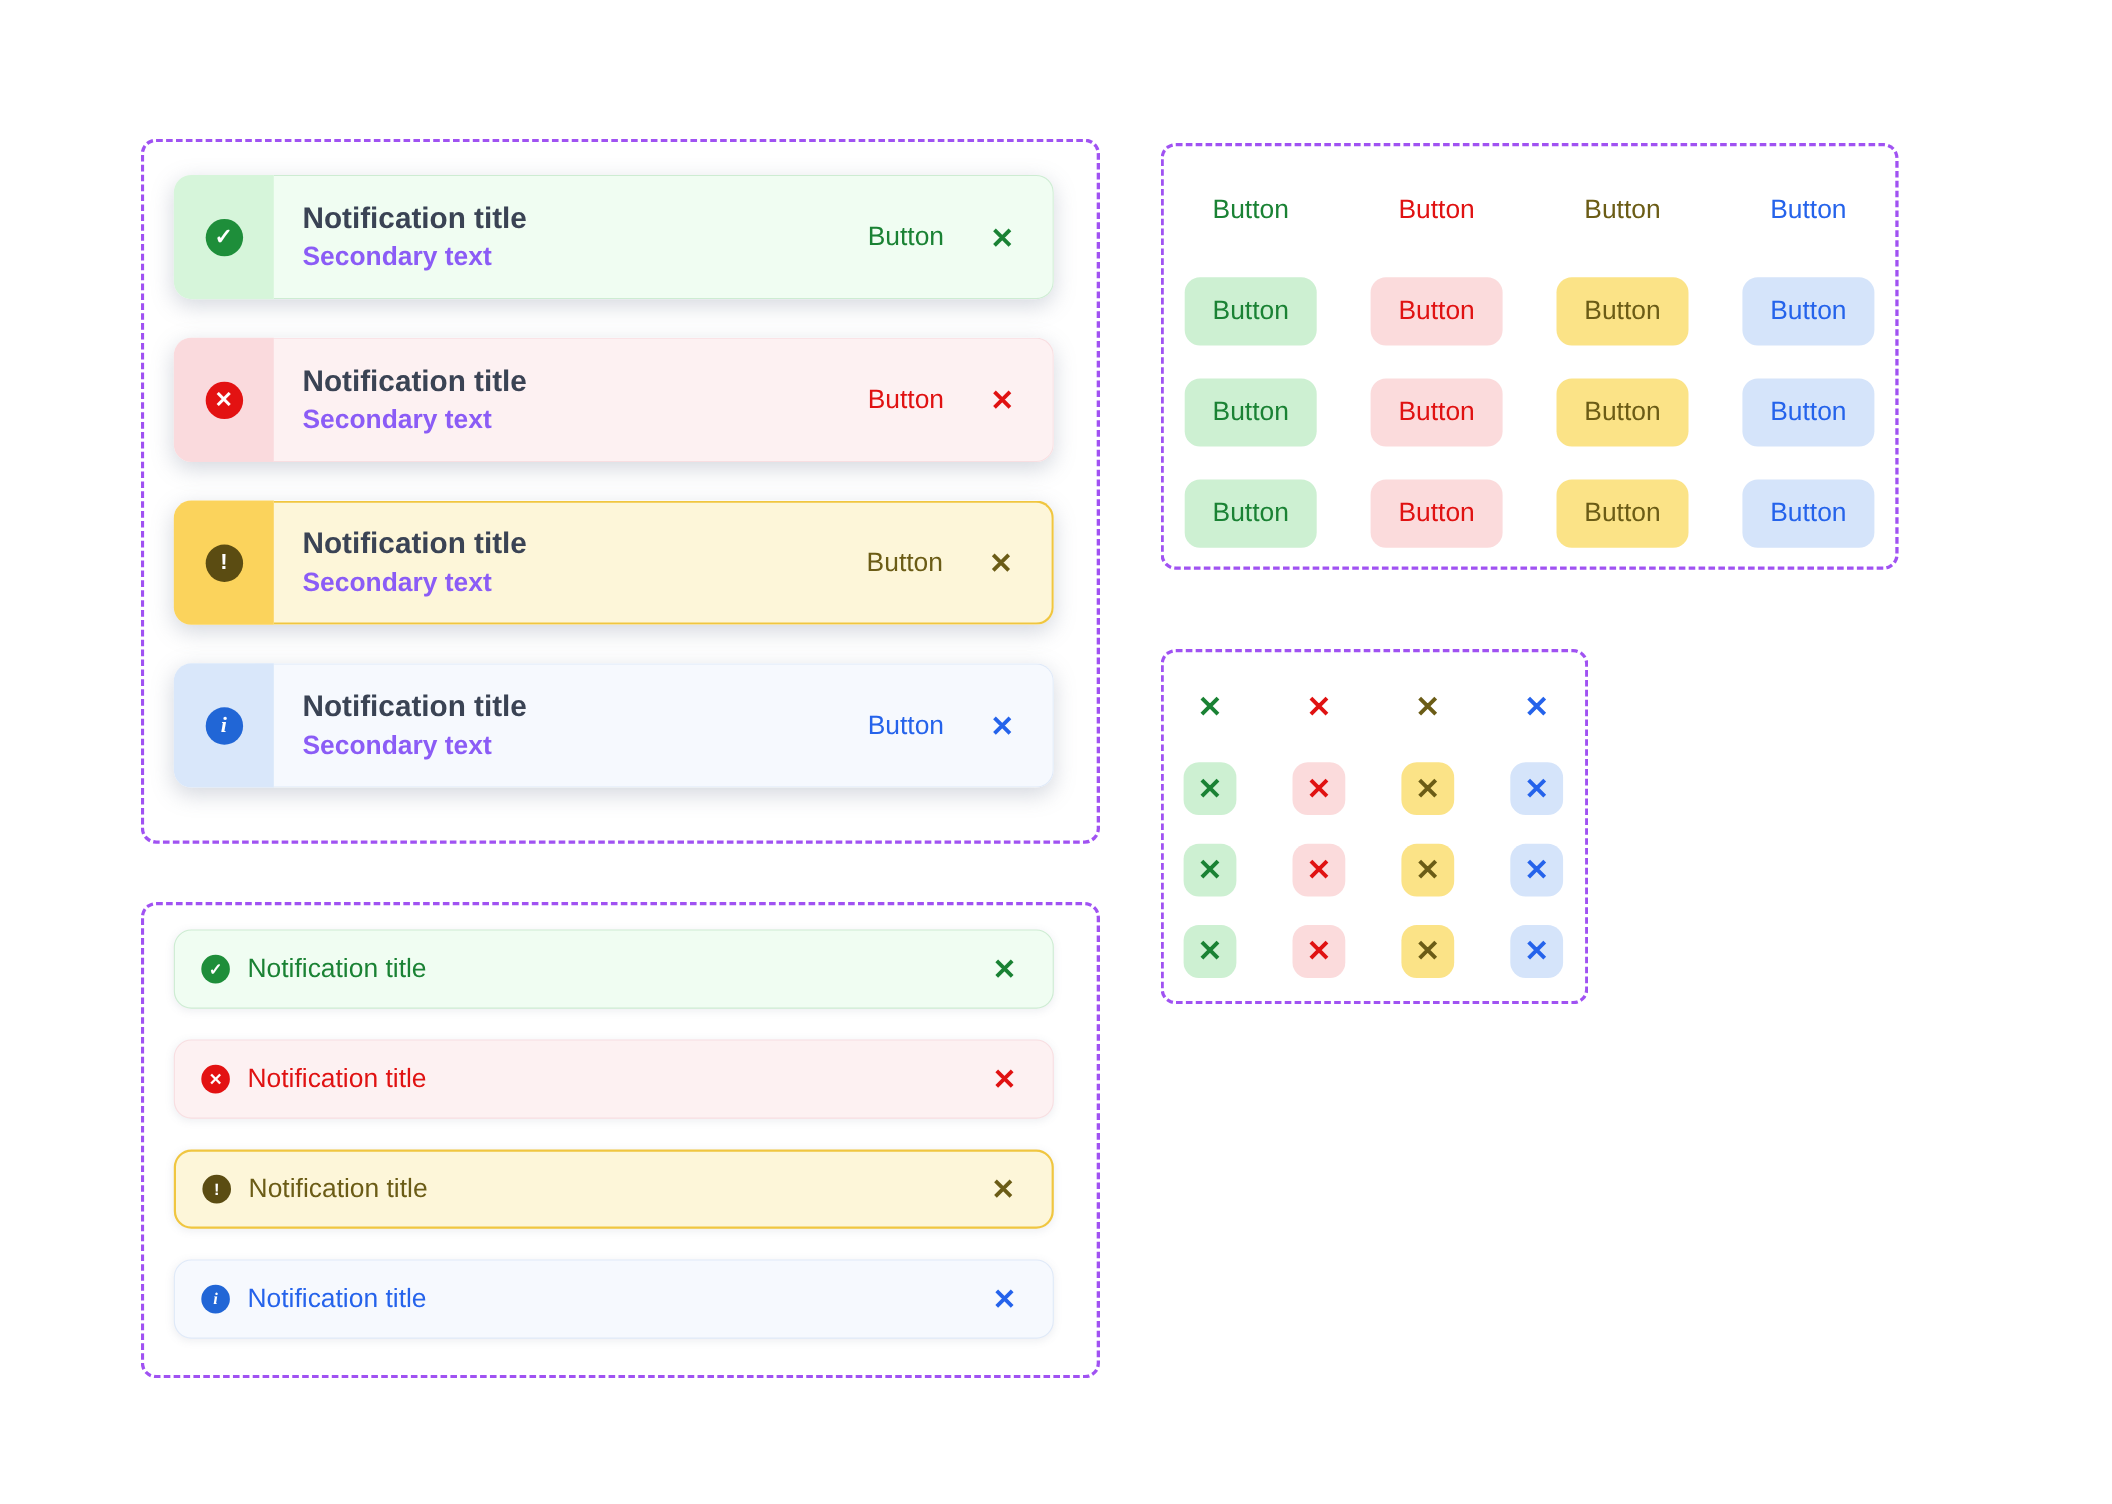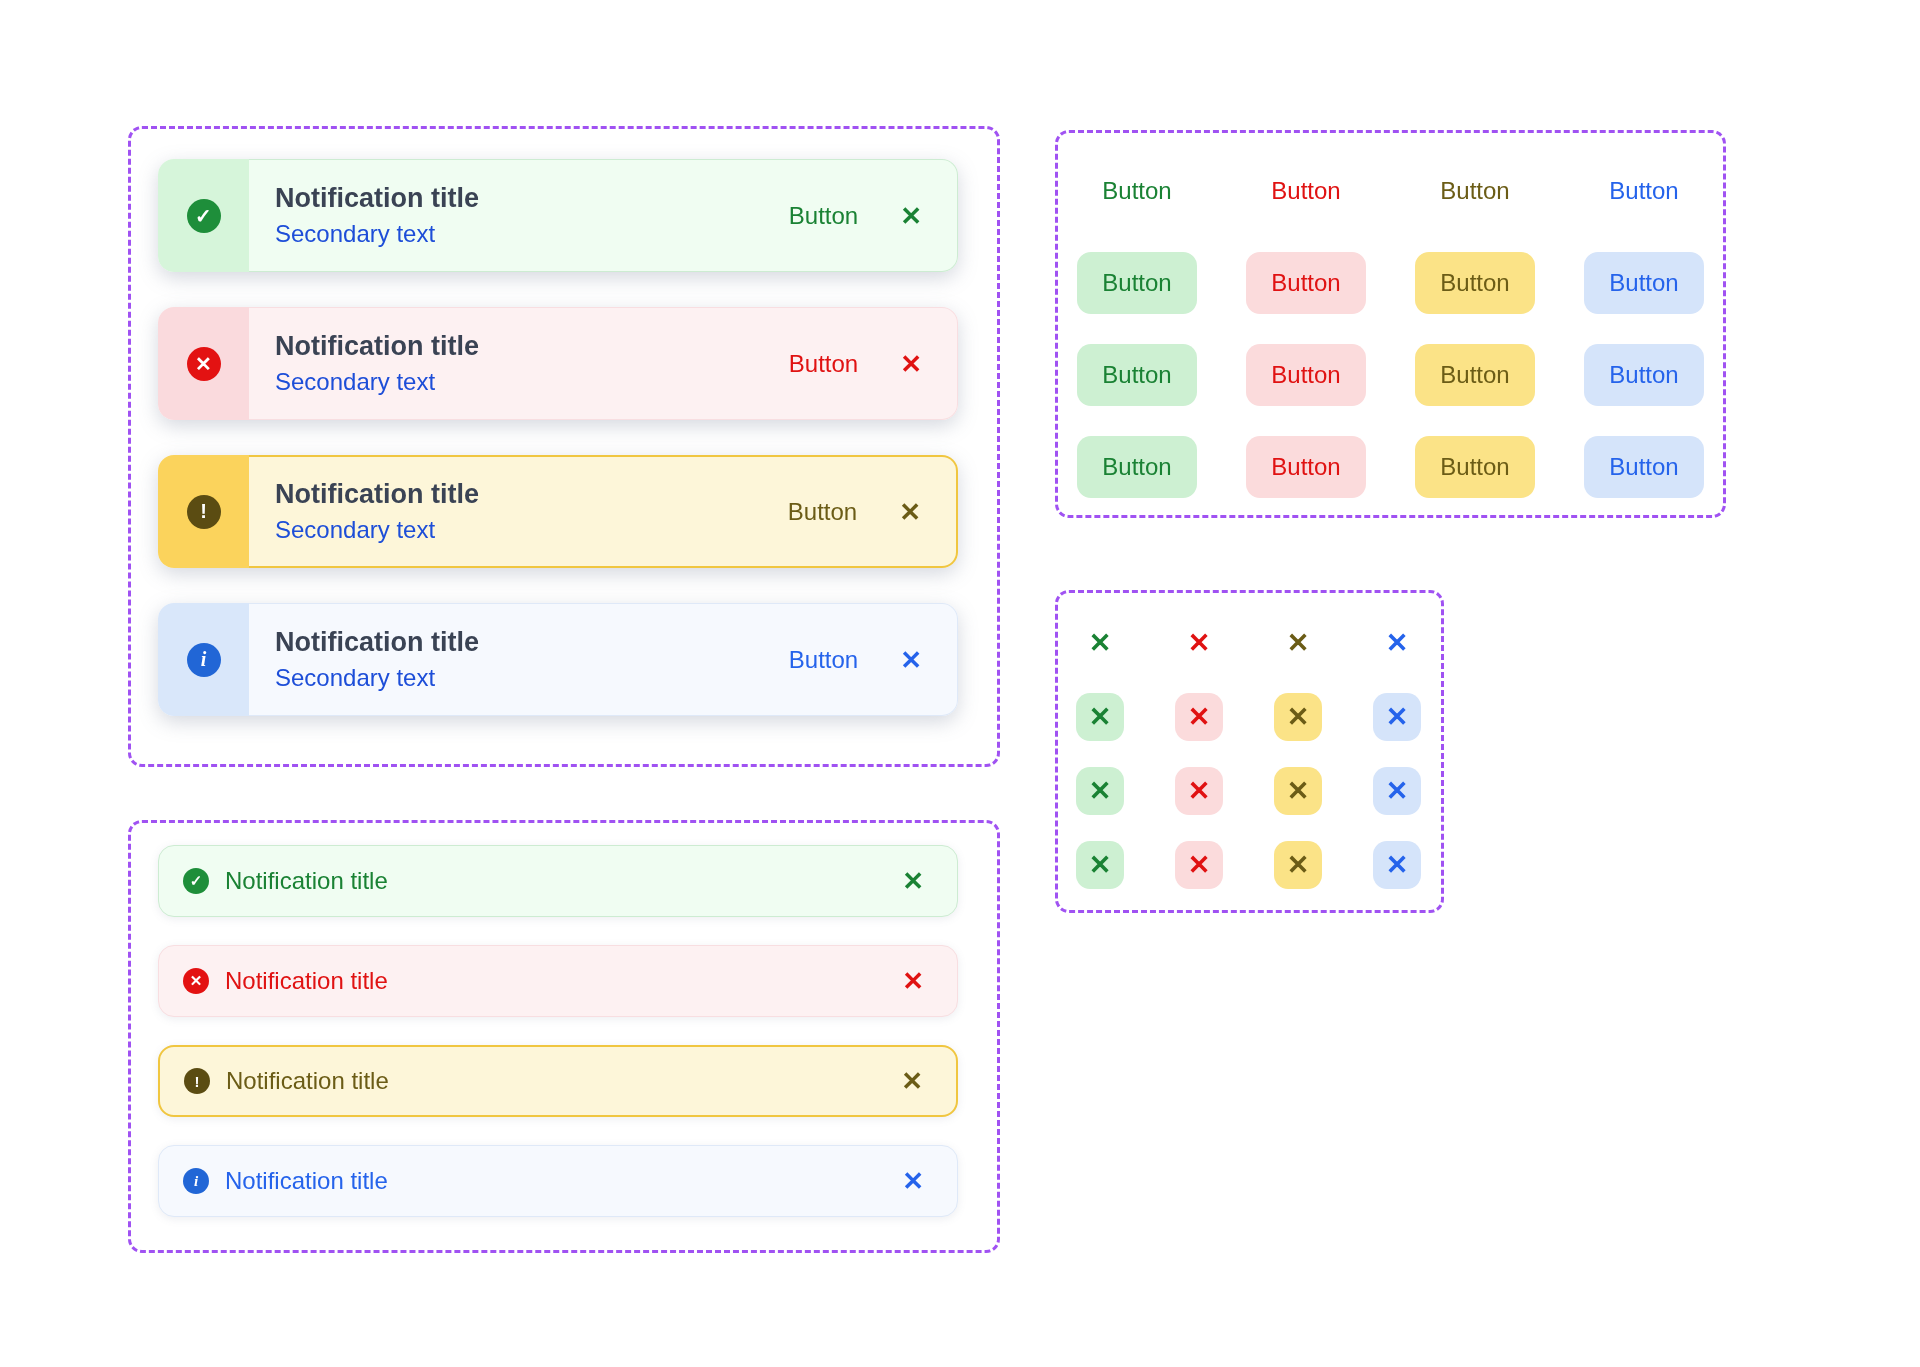--- a/index.html
+++ b/index.html
@@ -35,21 +35,21 @@
   .circle-icon.sm{width:26px;height:26px;font-size:15px;font-weight:700;}
   .glyph-info-i{font-family:"Liberation Serif", serif;font-style:italic;font-weight:700;}
   .toast-body{
     flex:1;display:flex;align-items:center;background:var(--body);
     border:1.5px solid var(--border);border-left:none;border-radius:0 16px 16px 0;
     padding:0 35px 0 26px;box-sizing:border-box;
   }
   .variant-warning .toast-body{border-width:2px;}
   .toast-texts{flex:1;display:flex;flex-direction:column;justify-content:center;}
   .toast-title{font-size:27px;font-weight:700;color:#3a4354;line-height:1.2;}
-  .toast-secondary{font-size:24px;color:#1d4ed8;line-height:1.2;margin-top:6px;}
+  .toast-secondary{font-size:24px;color:#8b5cf6;line-height:1.2;margin-top:6px;font-weight:bold;}
   .toast-action{
     background:none;border:none;cursor:pointer;padding:0;margin-right:42px;
     font-family:"Liberation Sans", sans-serif;font-size:24px;color:var(--strong);
   }
   .toast-close{
     background:none;border:none;cursor:pointer;padding:0;
     font-size:26px;font-weight:700;color:var(--strong);line-height:1;
   }
 
   

